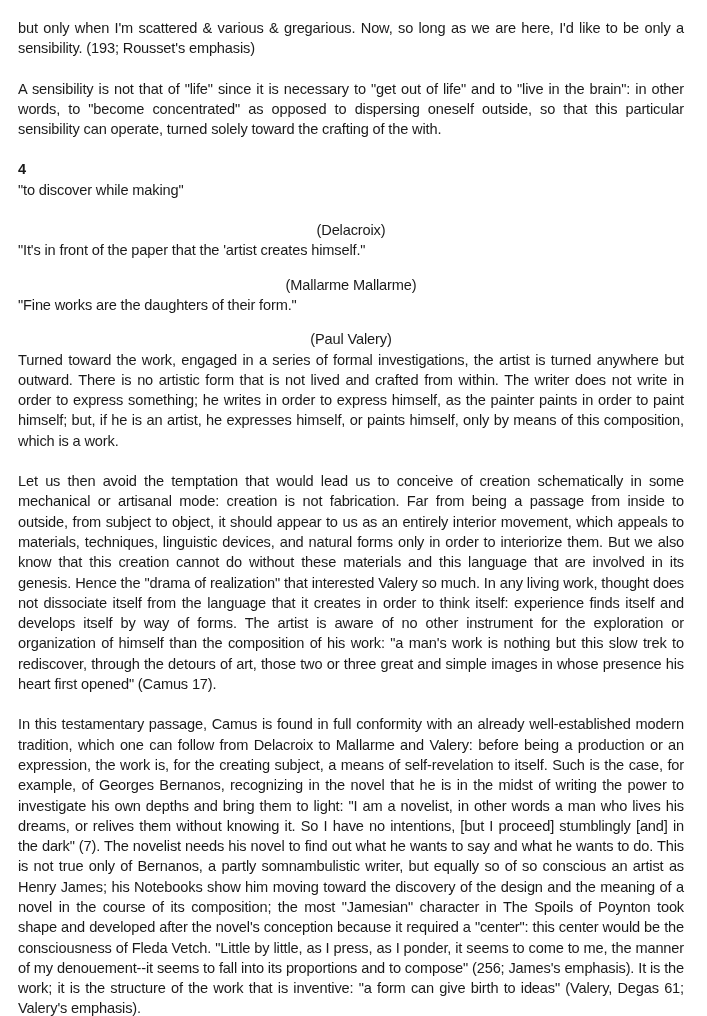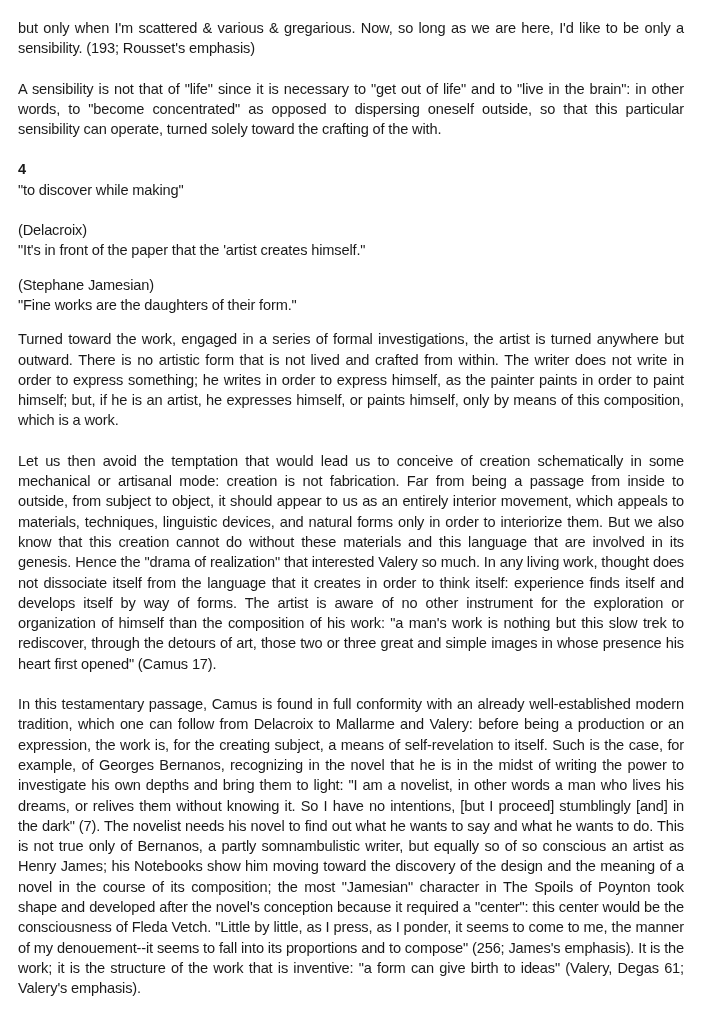--- a/index.html
+++ b/index.html
@@ -28,21 +28,21 @@
     .para-gap { height: 20px; }
     .section-num {
       font-weight: bold;
       line-height: 20.3px;
     }
     .epigraph {
       line-height: 20.3px;
       letter-spacing: -0.15px;
     }
     .attribution {
-      text-align: left;
+      text-align: center;
       line-height: 20.3px;
       letter-spacing: -0.15px;
     }
     .gap-epi { height: 20px; }
     .gap-attr { height: 14px; }
   </style>
 </head>
 <body>
 
 <div class="page">
@@ -53,24 +53,25 @@
 
   <div>
     <div class="section-num">4</div>
 
     <div class="epigraph">"to discover while making"</div>
     <div class="gap-epi"></div>
     <div class="attribution">(Delacroix)</div>
 
     <div class="epigraph">"It's in front of the paper that the 'artist creates himself."</div>
     <div class="gap-attr"></div>
-    <div class="attribution">(Stephane Jamesian)</div>
+    <div class="attribution">(Mallarme Mallarme)</div>
 
     <div class="epigraph">"Fine works are the daughters of their form."</div>
     <div class="gap-attr"></div>
+    <div class="attribution">(Paul Valery)</div>
 
     <p>Turned toward the work, engaged in a series of formal investigations, the artist is turned anywhere but outward. There is no artistic form that is not lived and crafted from within. The writer does not write in order to express something; he writes in order to express himself, as the painter paints in order to paint himself; but, if he is an artist, he expresses himself, or paints himself, only by means of this composition, which is a work.</p>
     <div class="para-gap"></div>
     <p>Let us then avoid the temptation that would lead us to conceive of creation schematically in some mechanical or artisanal mode: creation is not fabrication. Far from being a passage from inside to outside, from subject to object, it should appear to us as an entirely interior movement, which appeals to materials, techniques, linguistic devices, and natural forms only in order to interiorize them. But we also know that this creation cannot do without these materials and this language that are involved in its genesis. Hence the "drama of realization" that interested Valery so much. In any living work, thought does not dissociate itself from the language that it creates in order to think itself: experience finds itself and develops itself by way of forms. The artist is aware of no other instrument for the exploration or organization of himself than the composition of his work: "a man's work is nothing but this slow trek to rediscover, through the detours of art, those two or three great and simple images in whose presence his heart first opened" (Camus 17).</p>
     <div class="para-gap"></div>
     <p>In this testamentary passage, Camus is found in full conformity with an already well-established modern tradition, which one can follow from Delacroix to Mallarme and Valery: before being a production or an expression, the work is, for the creating subject, a means of self-revelation to itself. Such is the case, for example, of Georges Bernanos, recognizing in the novel that he is in the midst of writing the power to investigate his own depths and bring them to light: "I am a novelist, in other words a man who lives his dreams, or relives them without knowing it. So I have no intentions, [but I proceed] stumblingly [and] in the dark" (7). The novelist needs his novel to find out what he wants to say and what he wants to do. This is not true only of Bernanos, a partly somnambulistic writer, but equally so of so conscious an artist as Henry James; his Notebooks show him moving toward the discovery of the design and the meaning of a novel in the course of its composition; the most "Jamesian" character in The Spoils of Poynton took shape and developed after the novel's conception because it required a "center": this center would be the consciousness of Fleda Vetch. "Little by little, as I press, as I ponder, it seems to come to me, the manner of my denouement--it seems to fall into its proportions and to compose" (256; James's emphasis). It is the work; it is the structure of the work that is inventive: "a form can give birth to ideas" (Valery, Degas 61; Valery's emphasis).</p>
   </div>
 </div>
 
 </body></html>

